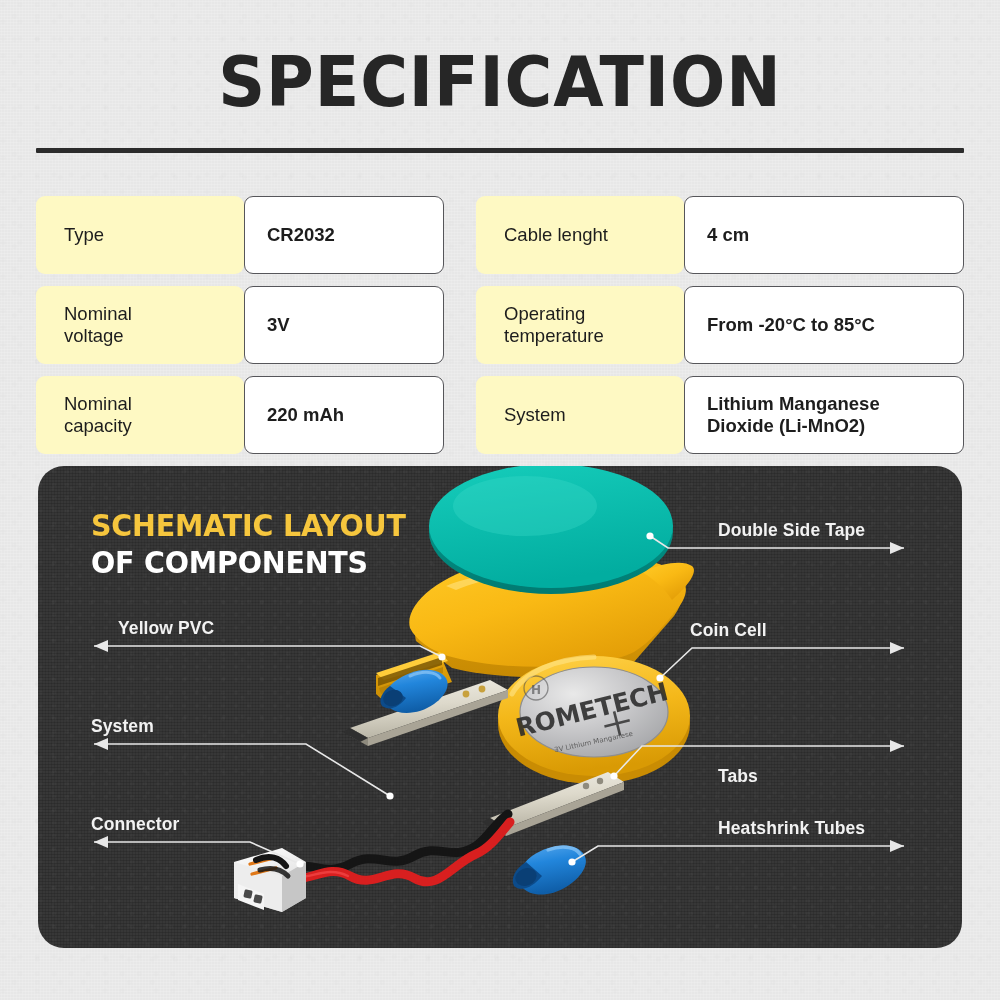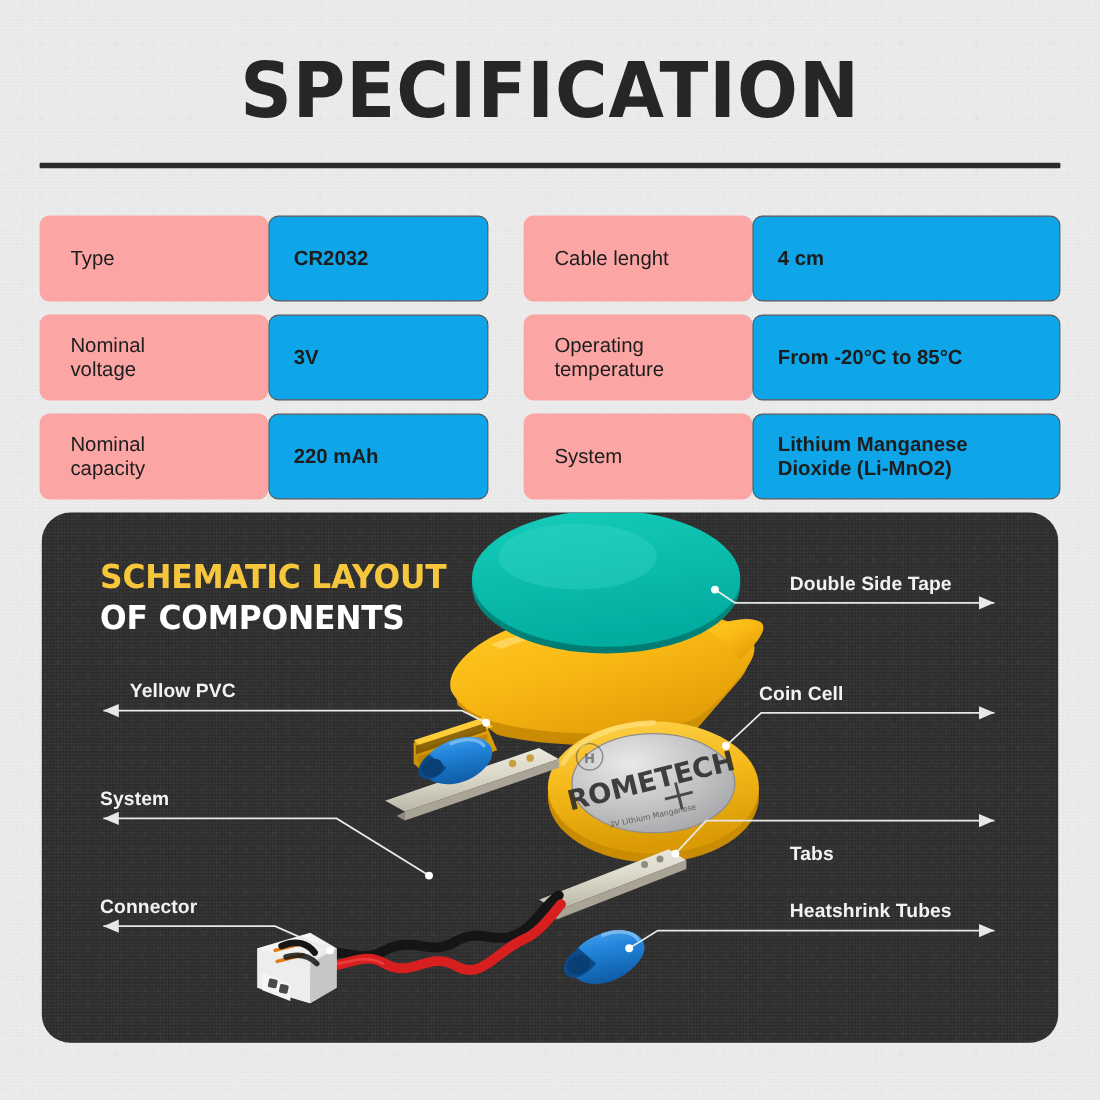--- a/index.html
+++ b/index.html
@@ -48,26 +48,26 @@
   }
   .cell{
     display:flex;align-items:center;
     padding:0 22px;
     box-sizing:border-box;
     font-size:18.5px;
     line-height:1.18;
     color:#1d1d1d;
   }
   .cell.label{
-    background:#fca5a5;border-radius:9px;
+    background:#fef9c3;border-radius:9px;
     font-weight:normal;
     padding-left:28px;
   }
   .cell.value{
-    background:#0ea5e9;
+    background:#ffffff;
     border:1.3px solid #56565a;
     border-radius:9px;
     font-weight:bold;
   }
   .gap{background:transparent;}
   .lbl-2line{white-space:pre-line;}
 
   
   .panel{
     position:absolute;left:38px;top:466px;width:924px;height:482px;

